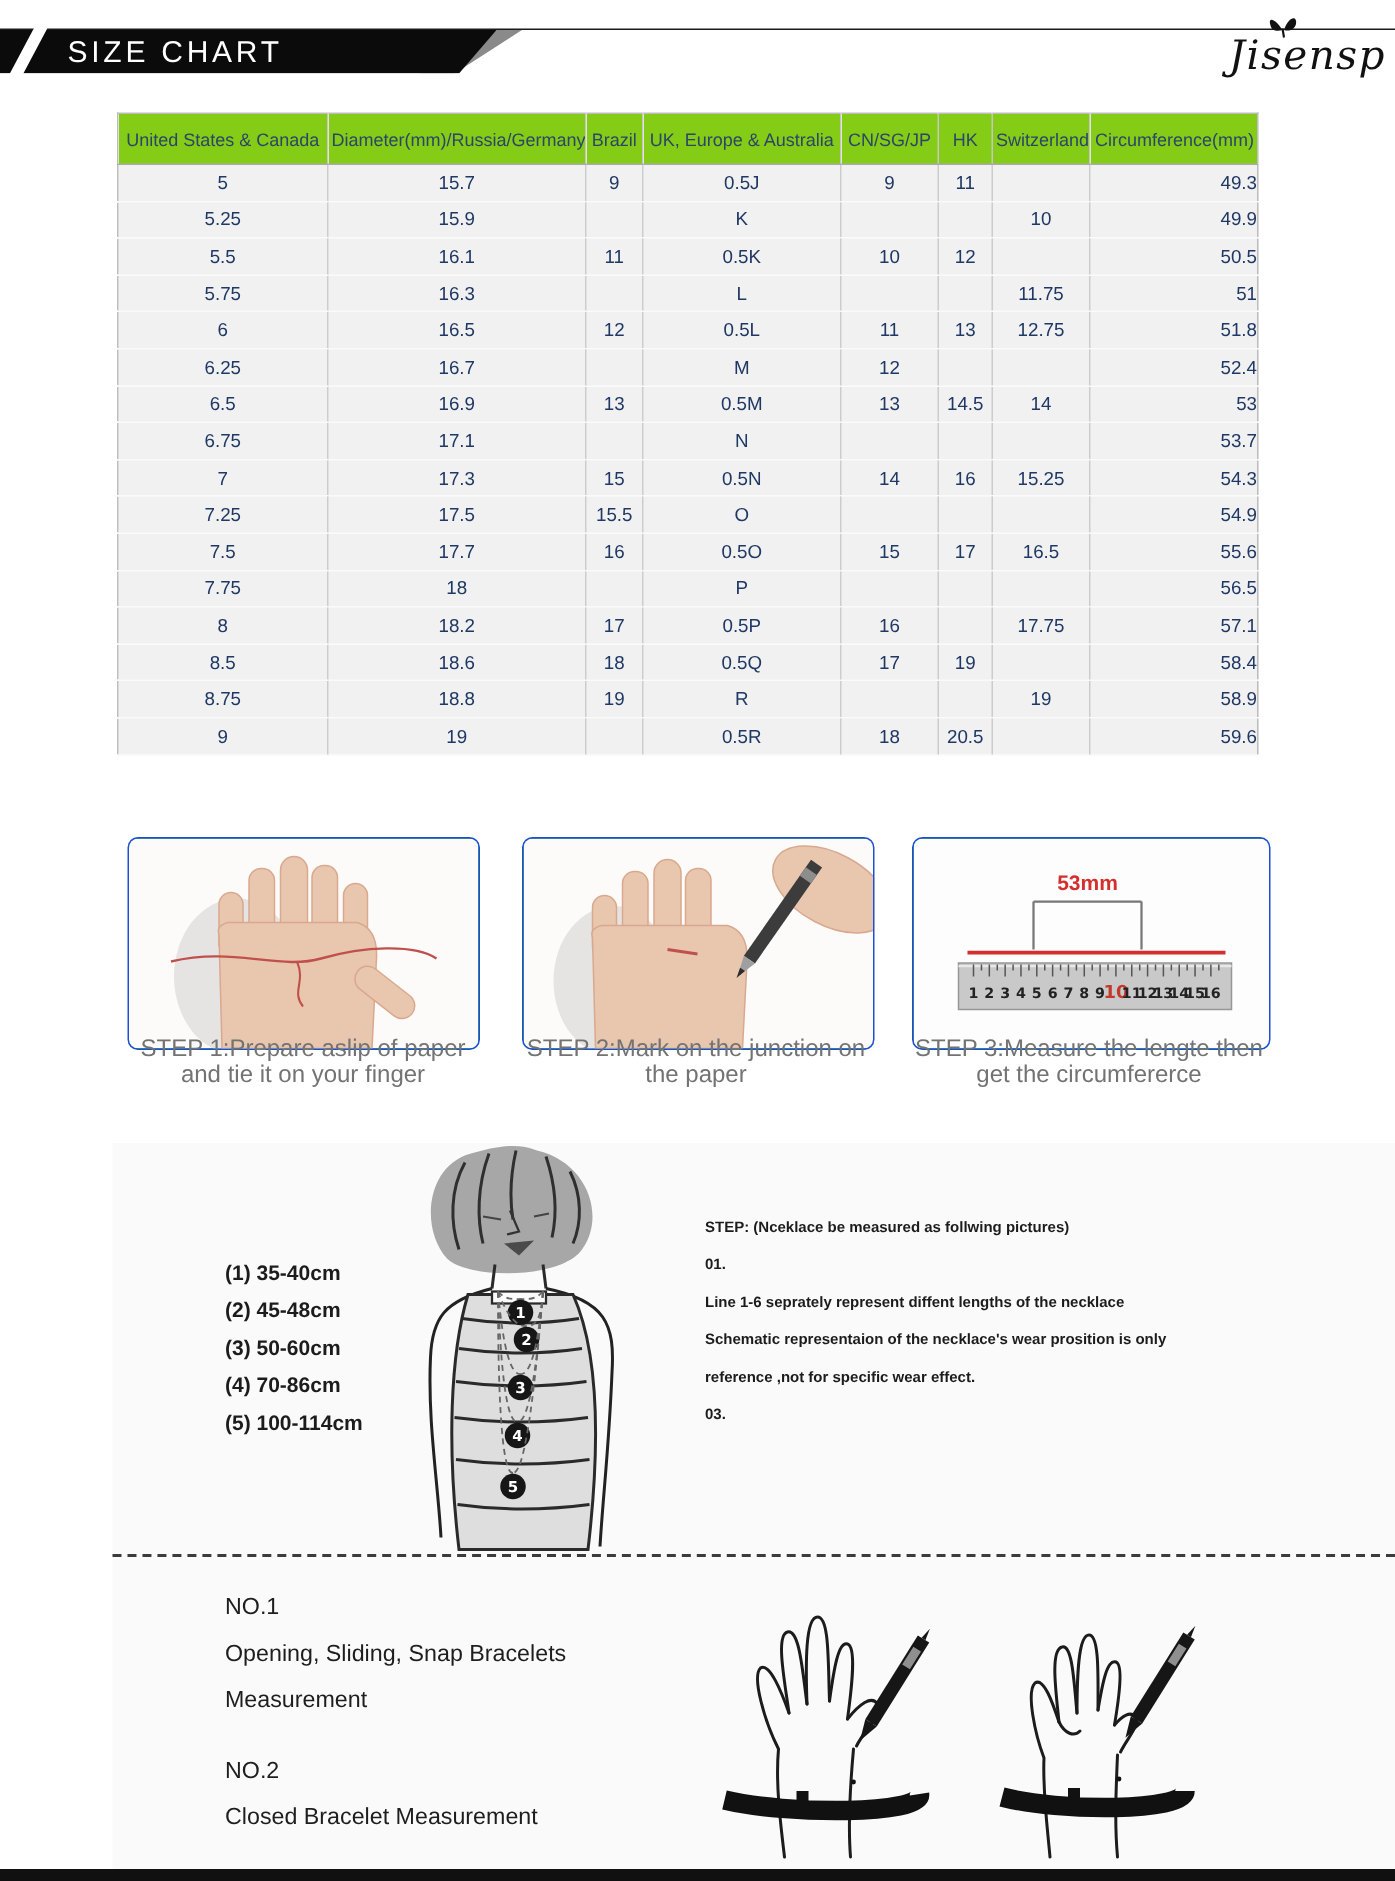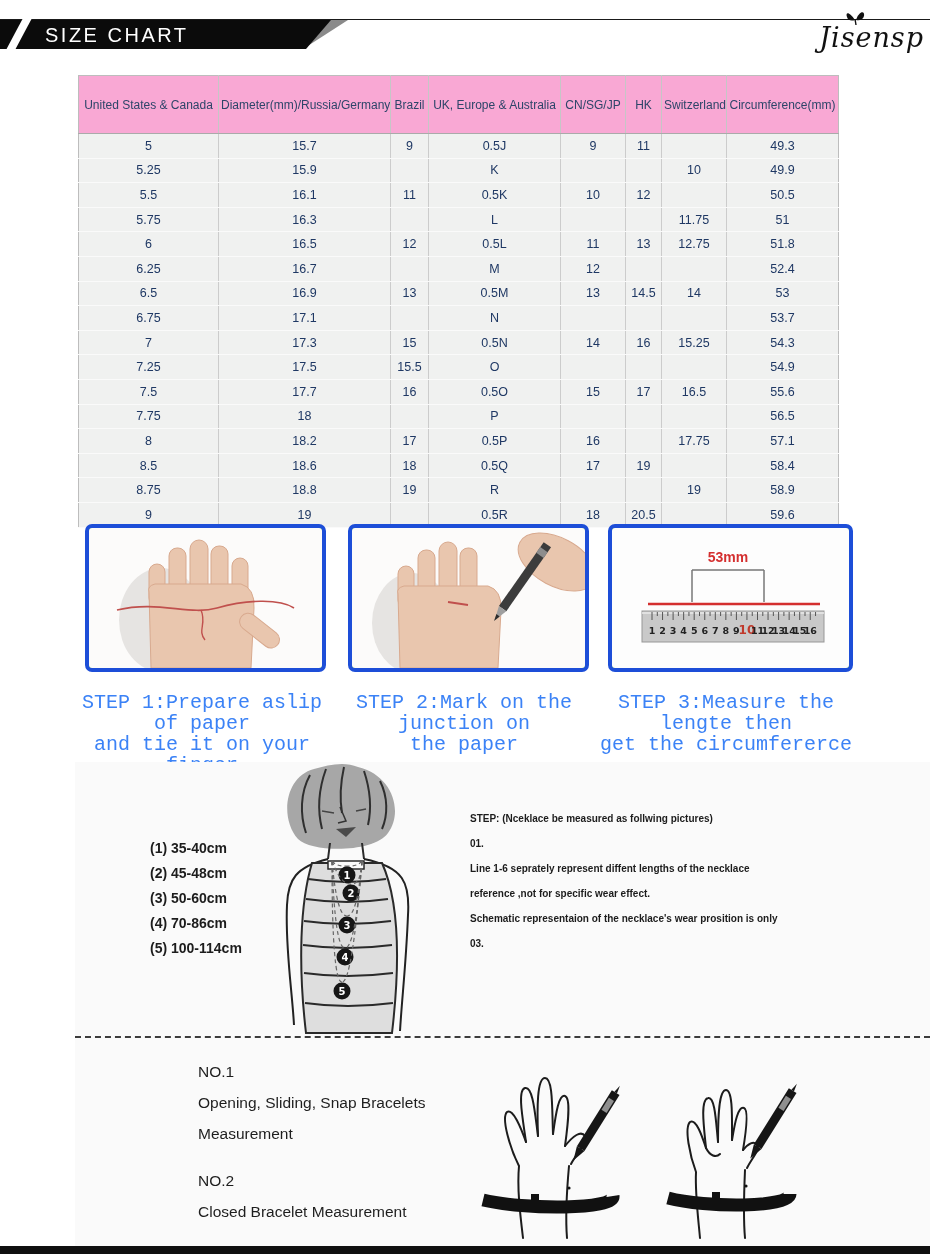--- a/index.html
+++ b/index.html
@@ -14,53 +14,53 @@
   .banner-slash{position:absolute;left:14px;top:16px;width:9px;height:38px;background:#fff;
                 transform:skewX(-28deg);}
   .banner-title{position:absolute;left:45px;top:24px;color:#fff;font-size:20px;
                 letter-spacing:2.5px;font-weight:400;}
   .brand{position:absolute;right:6px;top:22px;font-family:"DejaVu Serif",serif;
          font-style:italic;font-size:27px;color:#111;letter-spacing:1px;text-align:center;}
   .butterfly{position:absolute;right:62px;top:10px;}
   
   .size-table{position:absolute;left:78px;top:75px;border-collapse:collapse;table-layout:fixed;
               width:760px;border:1px solid #bdbdbd;}
-  .size-table th{background:#f9a8d4;color:#2d4569;font-size:12px;font-weight:400;height:25px;
-                 border-right:1px solid #c6c6c6;border-bottom:1px solid #aaa;padding:16px 2px;
+  .size-table th{background:#84cc16;color:#2d4569;font-size:12px;font-weight:400;height:25px;
+                 border-right:1px solid #c6c6c6;border-bottom:1px solid #aaa;padding:4px 2px;
                  text-align:center;overflow:hidden;white-space:nowrap;}
   .size-table td{background:#f0f1f0;color:#1f3864;font-size:12.5px;height:23.6px;
                  border-right:1px solid #cccccc;border-bottom:1px solid #fafafa;
                  text-align:center;padding:0;}
-  .size-table th:last-child,.size-table td:last-child{border-right:none;}
+  .size-table th:last-child,.size-table td:last-child{border-right:none;text-align:right;}
   
-  .step-img{position:absolute;top:524px;height:140px;border:4px solid #1d4ed8;border-radius:7px;
+  .step-img{position:absolute;top:558px;height:140px;border:1px solid #1d4ed8;border-radius:7px;
             background:#15803d;overflow:hidden;}
   .step-caption{position:absolute;top:692px;width:260px;text-align:center;
-                font-family:Liberation Mono, monospace;font-size:20px;color:#3b82f6;line-height:1.05;}
+                font-family:Liberation Sans, sans-serif;font-size:16px;color:#737373;line-height:1.05;}
   .ruler-num{font-size:9.5px;font-weight:bold;fill:#222;text-anchor:middle;
              font-family:"DejaVu Sans",sans-serif;}
   .ruler-num-red{fill:#c0392b;font-size:12px;}
   .ruler-tick{stroke:#555;stroke-width:1;}
   .mm-label{fill:#d42f2f;font-size:14px;font-weight:bold;text-anchor:middle;
             font-family:"Liberation Sans",sans-serif;}
   
   .panel{position:absolute;left:75px;top:762px;width:855px;height:485px;background:#fafafa;}
   .dashed-divider{position:absolute;left:75px;top:1036px;width:855px;height:0;
                   border-top:2px dashed #3c3c3c;}
   .len-list{position:absolute;left:150px;top:836px;}
   .len-item{font-size:14px;font-weight:bold;color:#1c1c1c;height:25px;line-height:25px;}
   .notes{position:absolute;left:470px;top:806px;width:395px;}
   .note-line{font-size:10px;font-weight:bold;color:#1c1c1c;height:25px;line-height:25px;
              white-space:nowrap;}
   .pos-num{fill:#fff;font-size:10px;font-weight:bold;text-anchor:middle;
            font-family:"DejaVu Sans",sans-serif;}
   .chain{fill:none;stroke:#666;stroke-width:1.2;stroke-dasharray:4 3;}
   
   .bracelet-text{position:absolute;left:150px;top:1062px;font-size:15.5px;color:#1e1e1e;}
-  .bt-line{height:20px;line-height:20px;margin-left:48px;}
+  .bt-line{height:20px;line-height:20px;}
   .mb12{margin-bottom:11px;} .mb28{margin-bottom:27px;}
   .bottom-bar{position:absolute;left:0;top:1246px;width:930px;height:8px;background:#101010;}
   svg text{user-select:none;}
 </style>
 </head>
 <body>
 
 <div id="page">
 
   <div class="top-line"></div>
@@ -429,22 +429,22 @@
         <path d="M80 98 Q80 220 90 219 M110 98 Q100 220 90 219" class="chain"></path>
         <circle cx="90" cy="228" r="8.5" fill="#161616"></circle>
         <text x="90" y="231.5" class="pos-num">5</text>
       </g>
   </svg>
 
   <div class="notes">
       <div class="note-line">STEP:  (Nceklace be measured as follwing pictures)</div>
       <div class="note-line">01.</div>
       <div class="note-line">Line 1-6 seprately represent diffent lengths of the necklace</div>
+      <div class="note-line">Schematic representaion of the necklace's wear prosition is only</div>
       <div class="note-line">reference ,not for specific wear effect.</div>
-      <div class="note-line">Schematic representaion of the necklace's wear prosition is only</div>
       <div class="note-line">03.</div>
     </div>
 
   <div class="dashed-divider"></div>
 
   <div class="bracelet-text">
     <div class="bt-line mb12">NO.1</div>
     <div class="bt-line mb12">Opening,  Sliding,  Snap Bracelets</div>
     <div class="bt-line mb28">Measurement</div>
     <div class="bt-line mb12">NO.2</div>

